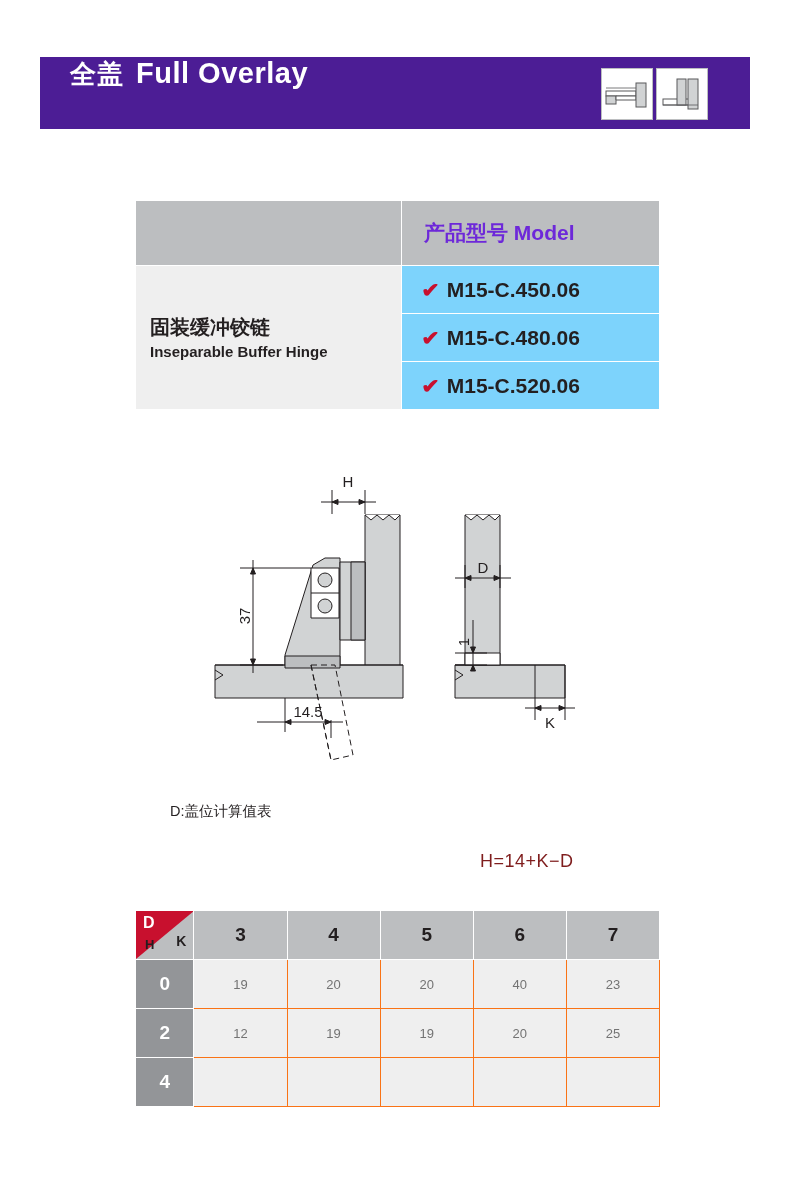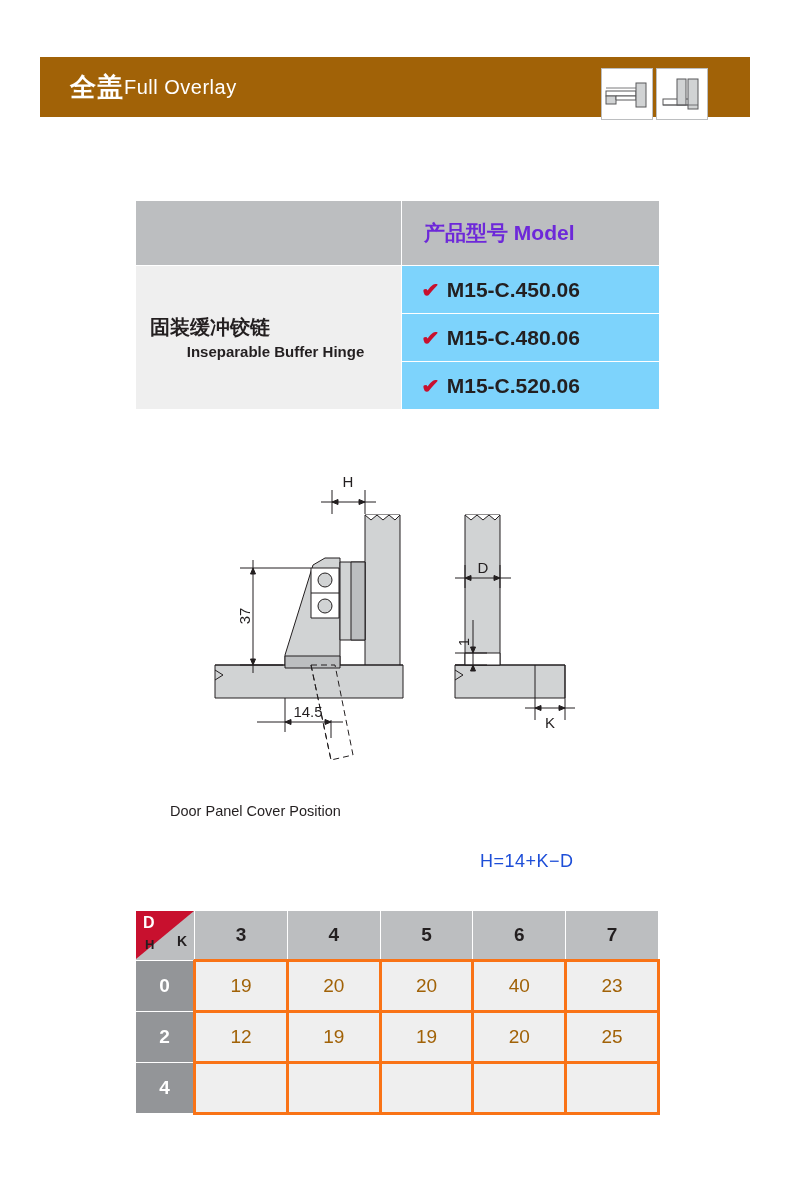--- a/index.html
+++ b/index.html
@@ -15,36 +15,36 @@
     color: #231f20;
     overflow: hidden;
   }
 
   
   .header-band {
     position: absolute;
     left: 40px;
     top: 57px;
     width: 710px;
-    height: 60px;
-    background: #a16207;
+    height: 72px;
+    background: #4c1d95;
     display: flex;
-    align-items: center;
   }
   .header-title-cn {
     color: #ffffff;
     font-size: 26px;
     font-weight: bold;
     margin-left: 30px;
     letter-spacing: 1px;
   }
   .header-title-en {
     color: #ffffff;
-    font-size: 20px;
-    font-weight: normal;
+    font-size: 29px;
+    font-weight: bold;
+    margin-left: 12px;
     letter-spacing: 0.5px;
   }
   .header-icons {
     position: absolute;
     right: 42px;
     top: 11px;
     display: flex;
     gap: 3px;
   }
   .icon-box {
@@ -94,21 +94,20 @@
     font-size: 20px;
     font-weight: bold;
     display: block;
     line-height: 1.4;
   }
   .mt-name .en {
     font-size: 15px;
     font-weight: bold;
     display: block;
     line-height: 1.4;
-    text-align: center;
   }
   .mt-model {
     background: #7dd3fc;
     border: 1px solid #ffffff;
     height: 47px;
     padding-left: 20px !important;
     font-size: 21px;
     font-weight: bold;
     white-space: nowrap;
   }
@@ -138,21 +137,21 @@
     width: 300px;
     font-size: 14.5px;
     line-height: 1.55;
     color: #231f20;
   }
   .calc-formula {
     position: absolute;
     left: 480px;
     top: 851px;
     font-size: 18px;
-    color: #1d4ed8;
+    color: #7f1d1d;
     letter-spacing: 0.5px;
   }
 
   
   .d-table {
     position: absolute;
     left: 135px;
     top: 910px;
     width: 525px;
     border-collapse: collapse;
@@ -215,23 +214,23 @@
     height: 48px;
     background: #939598;
     border: 1px solid #ffffff;
     font-size: 19px;
     font-weight: bold;
     color: #ffffff;
   }
   .d-cell {
     height: 48px;
     background: #efefef;
-    border: 3px solid #f97316;
-    font-size: 19px;
-    color: #a16207;
+    border: 1px solid #f97316;
+    font-size: 13px;
+    color: #737373;
   }
 </style>
 </head>
 <body>
 
 <div class="header-band">
   <span class="header-title-cn">全盖</span>
   <span class="header-title-en">Full Overlay</span>
 
   <div class="header-icons">
@@ -355,21 +354,21 @@
     <text x="213" y="17" font-size="15" font-family="Liberation Sans, sans-serif" fill="#231f20" text-anchor="middle">H</text>
     <text x="115" y="146" font-size="15" font-family="Liberation Sans, sans-serif" fill="#231f20" text-anchor="middle" transform="rotate(-90 115 146)">37</text>
     <text x="173" y="247" font-size="15" font-family="Liberation Sans, sans-serif" fill="#231f20" text-anchor="middle">14.5</text>
     <text x="348" y="103" font-size="15" font-family="Liberation Sans, sans-serif" fill="#231f20" text-anchor="middle">D</text>
     <text x="334" y="172" font-size="15" font-family="Liberation Sans, sans-serif" fill="#231f20" text-anchor="middle" transform="rotate(-90 334 172)">1</text>
     <text x="415" y="258" font-size="15" font-family="Liberation Sans, sans-serif" fill="#231f20" text-anchor="middle">K</text>
   </svg>
 </div>
 
 <div class="calc-caption">
-  <div>Door Panel Cover Position</div>
+  <div>D:盖位计算值表</div>
 </div>
 <div class="calc-formula">H=14+K−D</div>
 
 <table class="d-table">
   <tbody>
       <tr>
     <td class="corner-cell">
       <span class="corner-tri"></span>
       <span class="corner-d">D</span>
       <span class="corner-h">H</span>

